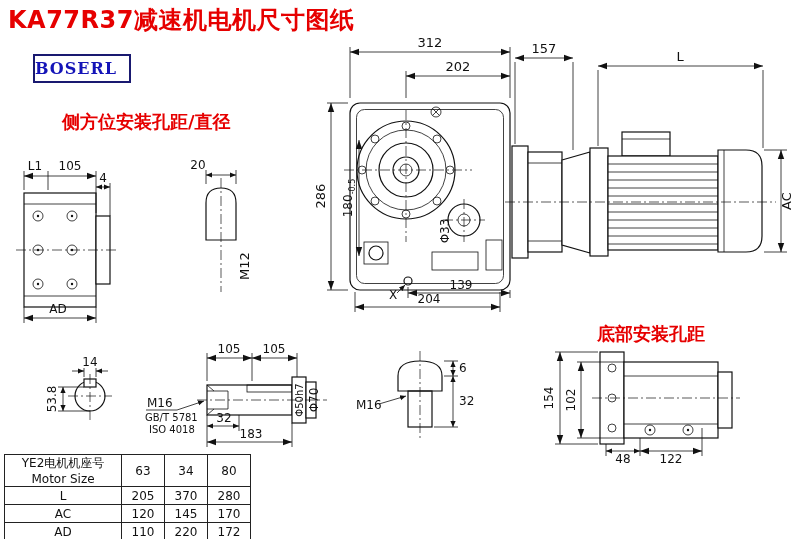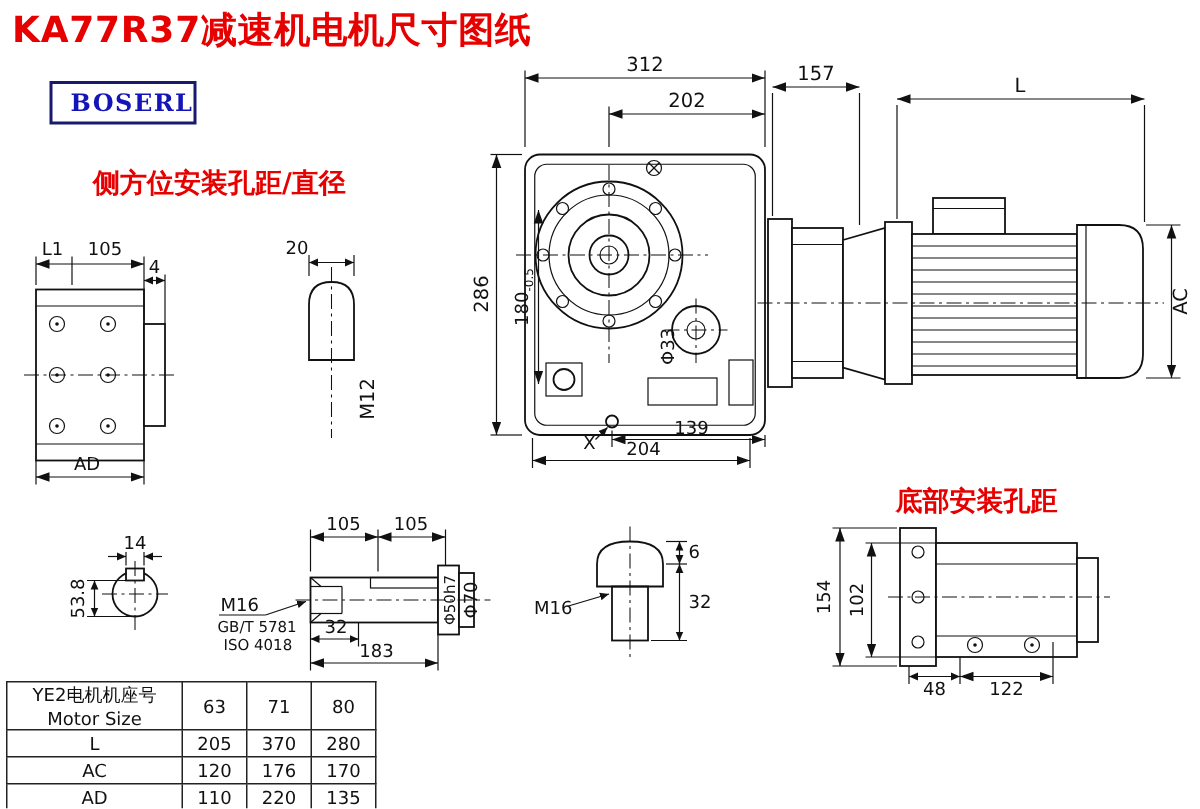--- a/index.html
+++ b/index.html
@@ -2,21 +2,21 @@
 <html><head>
 <meta charset="utf-8">
 <style>
   html,body{margin:0;padding:0;background:#fff;}
   #stage{position:relative;width:800px;height:539px;background:#fff;overflow:hidden;
          font-family:"DejaVu Sans","Liberation Sans",sans-serif;}
   #drawing{position:absolute;left:0;top:0;}
   .title{position:absolute;left:8px;top:4px;font-size:24px;font-weight:bold;color:#e60000;letter-spacing:.5px;}
   .logo{position:absolute;left:33px;top:54px;width:94px;height:25px;border:2px solid #191970;
         color:#1414b8;font-family:"DejaVu Serif","Liberation Serif",serif;font-weight:bold;
-        font-size:16px;line-height:25px;text-align:right;letter-spacing:1px;background:#fff;}
+        font-size:16px;line-height:25px;text-align:left;letter-spacing:1px;background:#fff;}
   .red-label{position:absolute;color:#e60000;font-weight:bold;font-size:18px;white-space:nowrap;}
   .tbl{position:absolute;left:4px;top:454px;border-collapse:collapse;font-size:12px;color:#111;background:#fff;}
   .tbl td{border:1px solid #222;text-align:center;padding:0 2px;height:17px;min-width:38px;}
   .tbl td.c0{width:112px;}
   .tbl tr.hdr td{height:30px;}
   svg text{fill:#111;font-family:"DejaVu Sans","Liberation Sans",sans-serif;}
   .dim{font-size:12px;}
   .dim-l{font-size:13px;}
   .dim-s{font-size:10px;}
   .ln{stroke:#111;stroke-width:1.2;fill:none;}
@@ -314,37 +314,37 @@
   <div class="red-label" style="left:597px;top:322px">底部安装孔距</div>
 
   <table class="tbl">
     <tbody>
       <tr class="hdr">
         <td class="c0">
           <div>YE2电机机座号</div>
           <div>Motor Size</div>
         </td>
         <td>63</td>
-        <td>71</td>
+        <td>34</td>
         <td>80</td>
       </tr>
       <tr>
         <td class="c0">L</td>
         <td>205</td>
         <td>370</td>
         <td>280</td>
       </tr>
       <tr>
         <td class="c0">AC</td>
         <td>120</td>
-        <td>176</td>
+        <td>145</td>
         <td>170</td>
       </tr>
       <tr>
         <td class="c0">AD</td>
         <td>110</td>
         <td>220</td>
-        <td>135</td>
+        <td>172</td>
       </tr>
     </tbody>
   </table>
 
 </div>
 
 </body></html>

